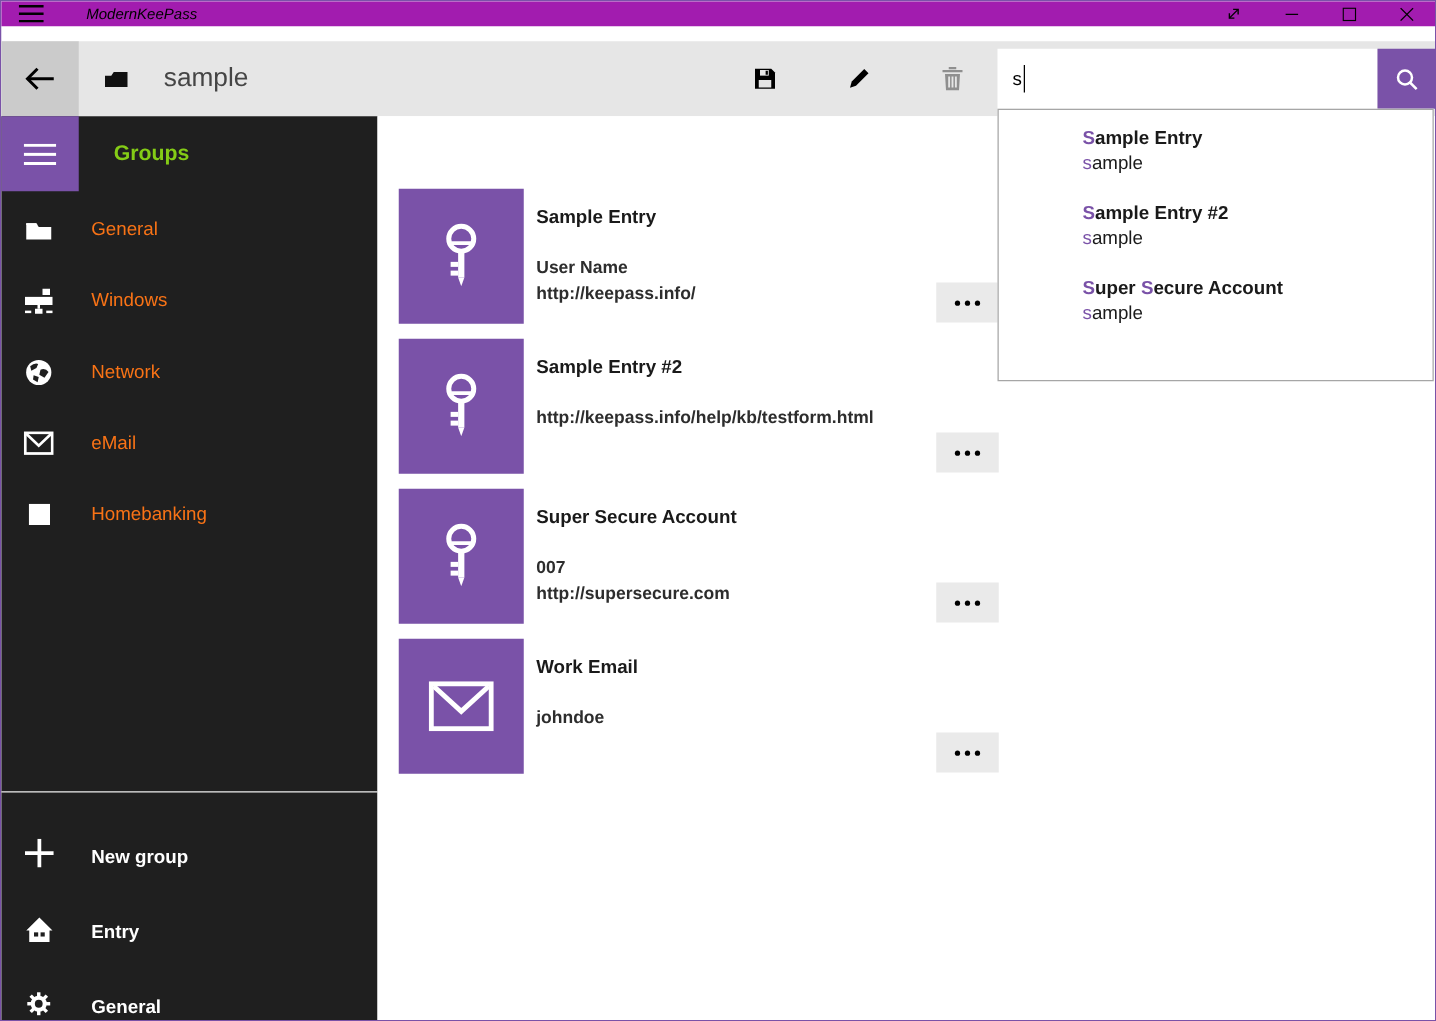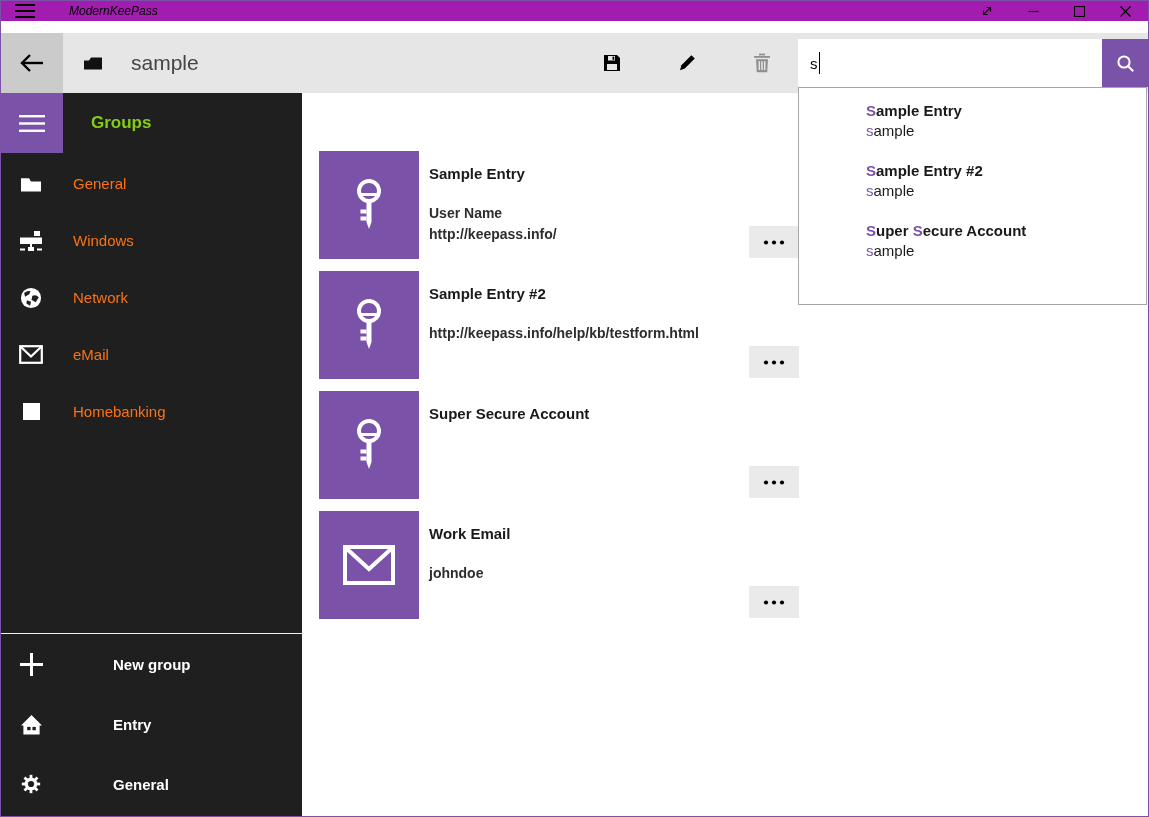--- a/index.html
+++ b/index.html
@@ -33,21 +33,21 @@
   .sidebar{position:absolute;top:92px;left:0;width:301px;bottom:0;background:var(--sidebar-bg,#1f1f1f);}
   .sb-hamburger{position:absolute;top:0;left:0;width:62px;height:60px;background:var(--accent,#7a52a8);
                 display:flex;align-items:center;justify-content:center;}
   .sb-heading{position:absolute;left:90px;top:0;height:60px;display:flex;align-items:center;
               color:#84cc16;font-weight:bold;font-size:17px;}
   .sb-groups{position:absolute;top:62px;left:0;right:0;}
   .sb-item{height:57px;display:flex;align-items:center;color:#f97316;font-size:15px;cursor:default;}
   .sb-item .ic{width:24px;margin-left:18px;display:flex;justify-content:center;align-items:center;}
   .sb-item .lbl{margin-left:30px;}
   .sb-bottom{position:absolute;left:0;right:0;bottom:2px;border-top:1px solid #f0f0f0;}
-  .sb-action{height:60px;display:flex;align-items:center;color:#fff;font-size:15px;font-weight:bold;gap:40px;}
+  .sb-action{height:60px;display:flex;align-items:flex-end;color:#fff;font-size:15px;font-weight:bold;}
   .sb-action .ic{width:24px;margin-left:18px;display:flex;justify-content:center;align-items:center;}
   .sb-action .lbl{margin-left:30px;}
 
   
   .content{position:absolute;left:301px;top:92px;right:0;bottom:0;background:#fff;}
   .entry{position:absolute;left:17px;width:520px;height:108px;}
   .entry.e0{top:58px}.entry.e1{top:178px}.entry.e2{top:298px}.entry.e3{top:418px}
   .tile{position:absolute;left:0;top:0;width:100px;height:108px;background:var(--accent,#7a52a8);
         display:flex;align-items:center;justify-content:center;}
   .e-title{position:absolute;left:110px;top:14px;font-weight:bold;font-size:15px;color:#1a1a1a;white-space:nowrap;}
@@ -352,20 +352,24 @@
           <line x1="14" y1="16.5" x2="30" y2="16.5" stroke="#fff" stroke-width="3"></line>
           <g fill="#fff">
               <rect x="19.5" y="22" width="5" height="22"></rect>
               <rect x="13.5" y="31.5" width="6" height="4"></rect>
               <rect x="13.5" y="38.5" width="6" height="4"></rect>
               <polygon points="19.5,44 24.5,44 22,51"></polygon>
             </g>
         </svg>
       </div>
       <div class="e-title">Super Secure Account</div>
+      <div class="e-lines">
+        <div>007</div>
+        <div>http://supersecure.com</div>
+      </div>
       <div class="more-btn">
         <svg width="22" height="5" viewBox="0 0 22 5">
             <g fill="#000">
               <circle cx="3" cy="2.5" r="2.1"></circle>
               <circle cx="11" cy="2.5" r="2.1"></circle>
               <circle cx="19" cy="2.5" r="2.1"></circle>
             </g>
           </svg>
       </div>
     </div>

